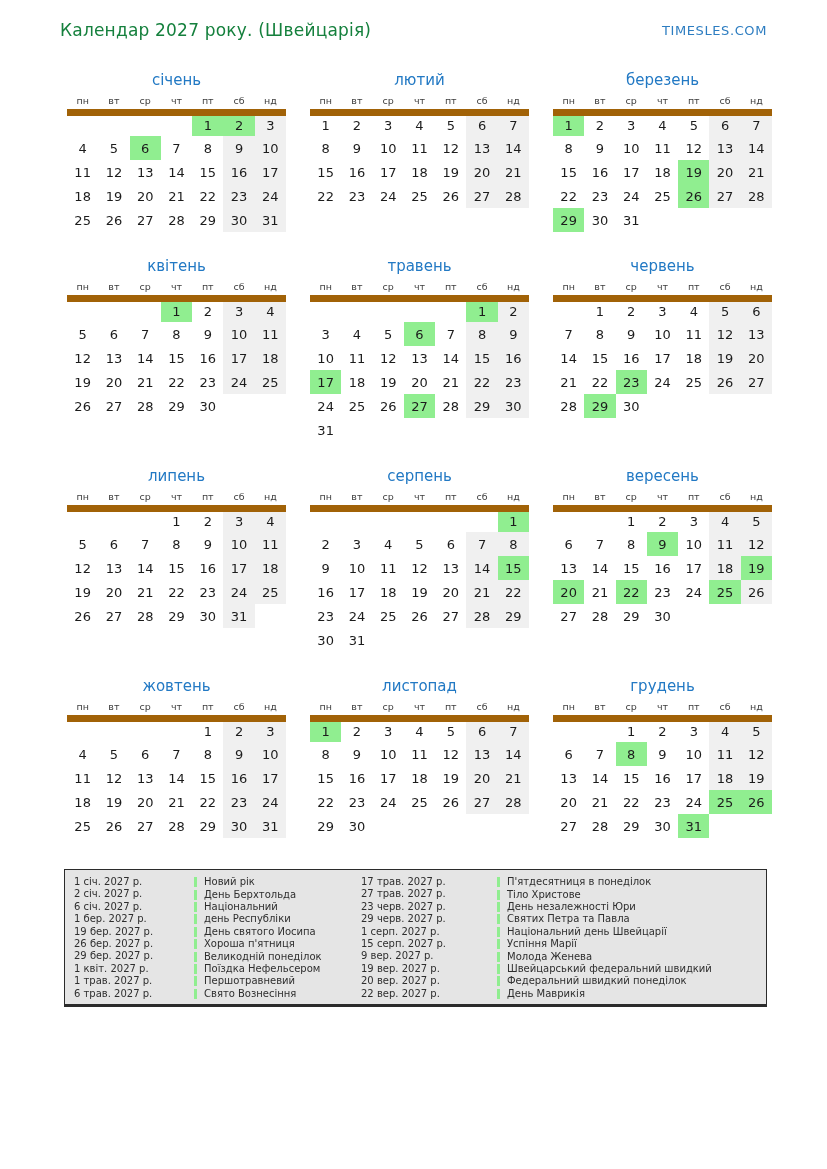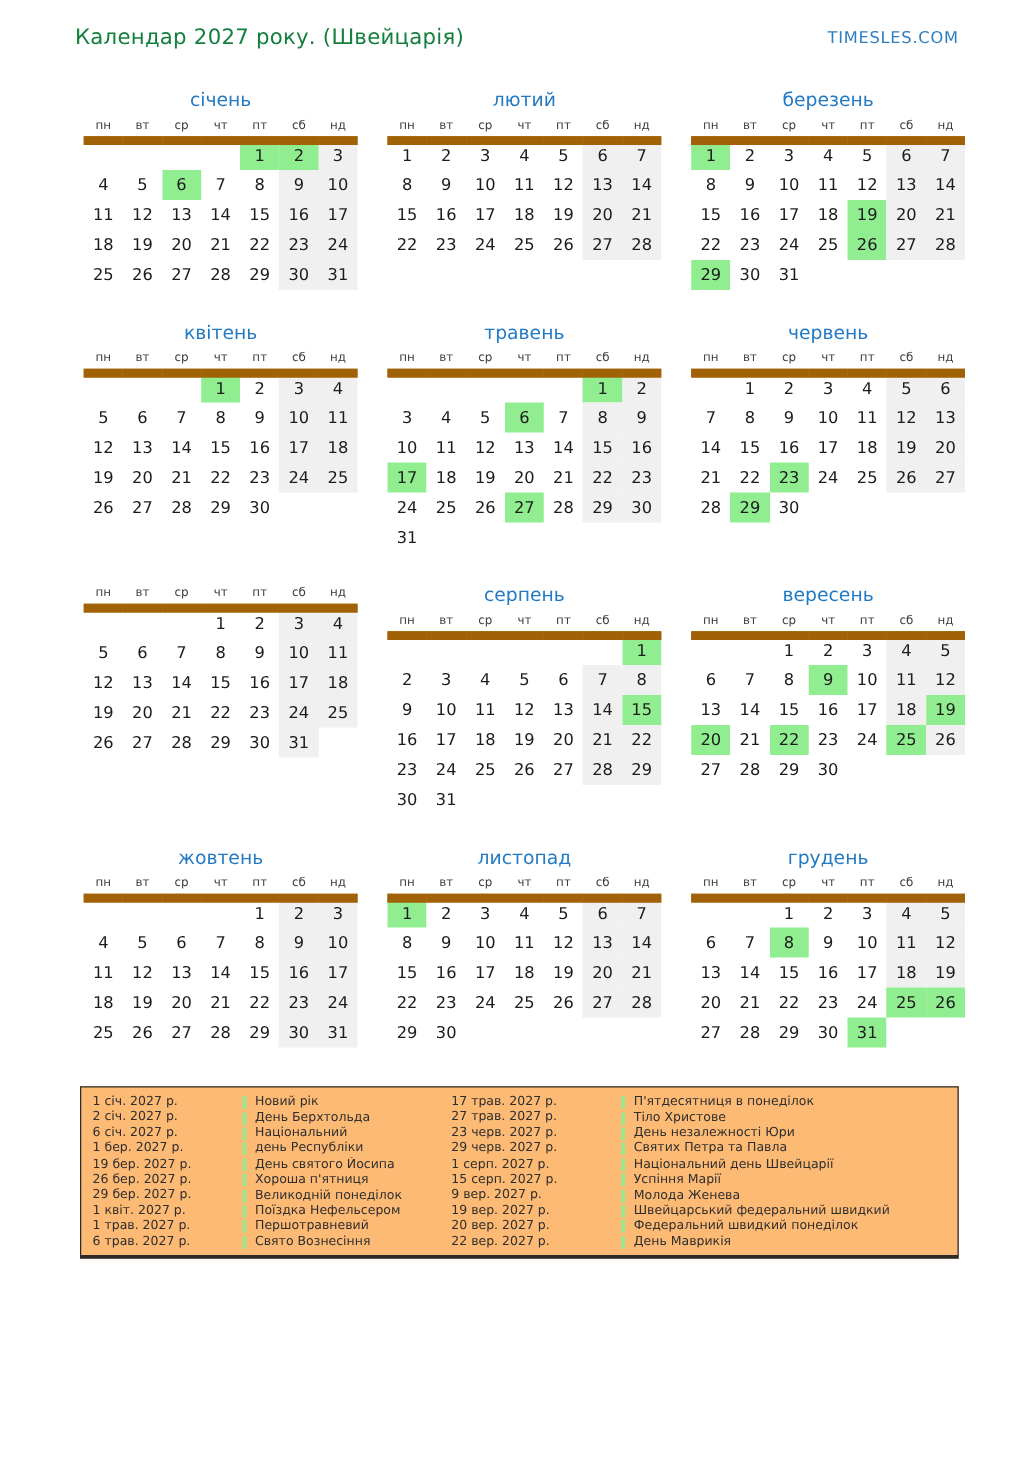--- a/index.html
+++ b/index.html
@@ -14,21 +14,21 @@
                  grid-template-columns:repeat(3,219px); column-gap:18px; row-gap:24px; align-items:start;gap:24px; }
   .month-title { text-align:center; color:#2279c4; font-size:15px; height:22px; line-height:20px; }
   .month-table { width:219px; border-collapse:collapse; table-layout:fixed; }
   .dow-row th { font-size:9.5px; font-weight:400; color:#3d3d3d; height:20px; text-align:center; vertical-align:middle; }
   .dow-row { border-bottom:7px solid #a16207; }
   td.day { height:24px; text-align:center; font-size:13px; color:#1c1c1c; }
   td.weekend { background:#f0f0f0; }
   td.holiday { background:#90ee90; }
 
   .legend { position:absolute; left:64px; top:869px; width:703px; height:138px;
-            border:1px solid #2b2b2b; border-bottom:3px solid #2b2b2b; padding:6px 0 0 9px; background:#fdba74; }
+            border:1px solid #2b2b2b; border-bottom:3px solid #2b2b2b; padding:6px 0 0 9px; background:#e5e5e5; }
   .legend-grid { display:grid; grid-template-columns:120px 167px 136px 1fr; }
   .legend-cell { font-size:10px; color:#2e2e2e; height:12.4px; line-height:12px; white-space:nowrap; overflow:hidden; }
   .legend-name { display:flex; align-items:center; }
   .legend-bar { display:inline-block; width:3px; height:10px; background:#90ee90; flex:0 0 3px; margin-right:7px; }
 </style>
 </head>
 <body>
 
 <div class="header">
   <div class="page-title">Календар 2027 року. (Швейцарія)</div>
@@ -408,20 +408,21 @@
             <td class="day">30</td>
             <td class="day"></td>
             <td class="day"></td>
             <td class="day"></td>
             <td class="day"></td>
           </tr>
         </tbody>
       </table>
     </section>
     <section>
+      <div class="month-title">липень</div>
       <table class="month-table">
         <thead>
           <tr class="dow-row">
             <th>пн</th>
             <th>вт</th>
             <th>ср</th>
             <th>чт</th>
             <th>пт</th>
             <th>сб</th>
             <th>нд</th>

